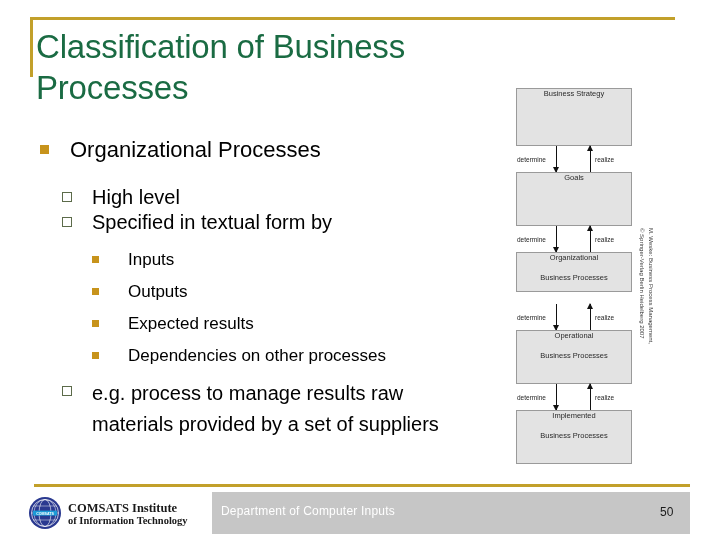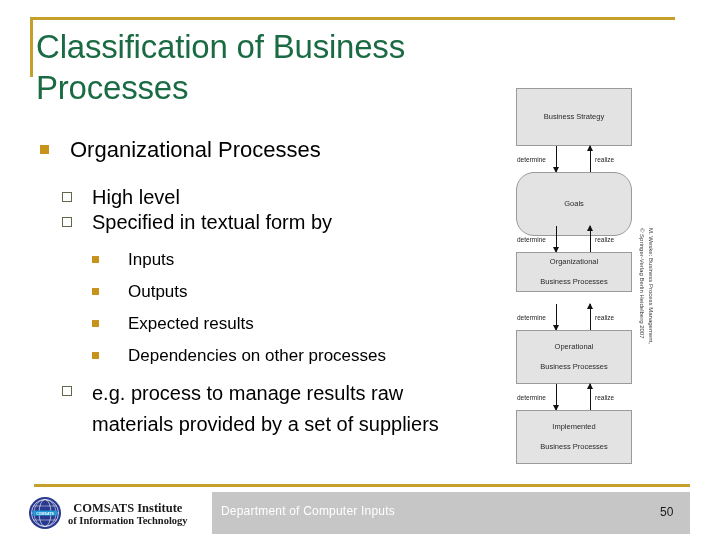--- a/index.html
+++ b/index.html
@@ -130,27 +130,27 @@
     position: absolute;
     left: 0;
     width: 116px;
     background: #E3E3E3;
     border: 1px solid #9a9a9a;
     color: #2a2a2a;
     font-size: 7.5px;
     line-height: 10px;
     text-align: center;
     display: flex;
-    align-items: center;
+    align-items: flex-start;
     justify-content: center;
     box-sizing: border-box;
   }
   .dbox span { display: block; padding: 0 2px; }
   .db0 { top: 0;    height: 58px; }
-  .db1 { top: 84px; height: 64px; border-radius: 18px; }
+  .db1 { top: 84px; height: 54px; }
   .db2 { top: 164px; height: 40px; }
   .db3 { top: 242px; height: 54px; }
   .db4 { top: 322px; height: 54px; }
 
   .connector { position: absolute; left: 0; width: 116px; }
   .cn0 { top: 58px;  height: 26px; }
   .cn1 { top: 138px; height: 26px; }
   .cn2 { top: 216px; height: 26px; }
   .cn3 { top: 296px; height: 26px; }
 
@@ -238,21 +238,20 @@
     font-size: 12px;
     color: #1a1a1a;
   }
 
   .logo-wrap {
     position: absolute;
     left: 28px;
     top: 494px;
     width: 175px;
     height: 38px;
-    text-align: center;
   }
   .logo-mark {
     position: absolute;
     left: 0;
     top: 2px;
     width: 34px;
     height: 34px;
   }
   .logo-text {
     position: absolute;

